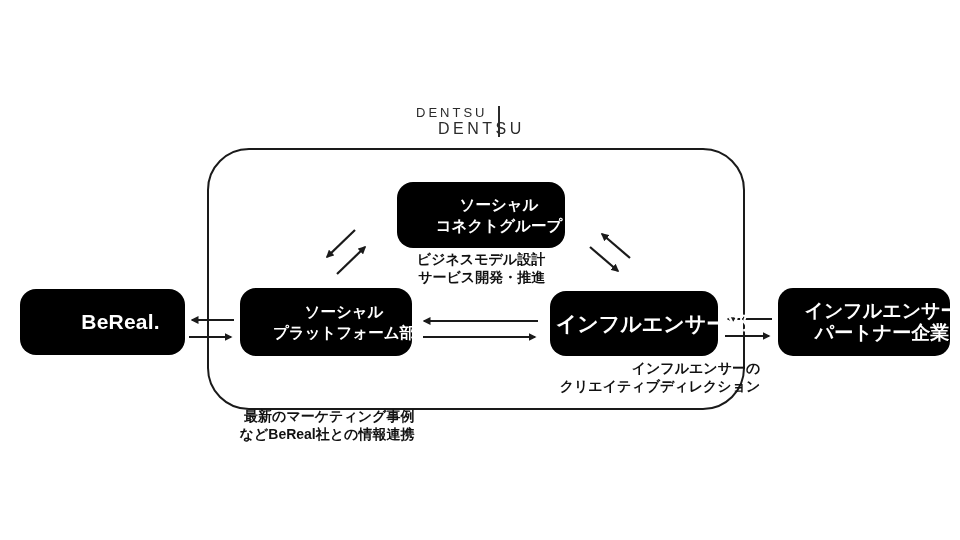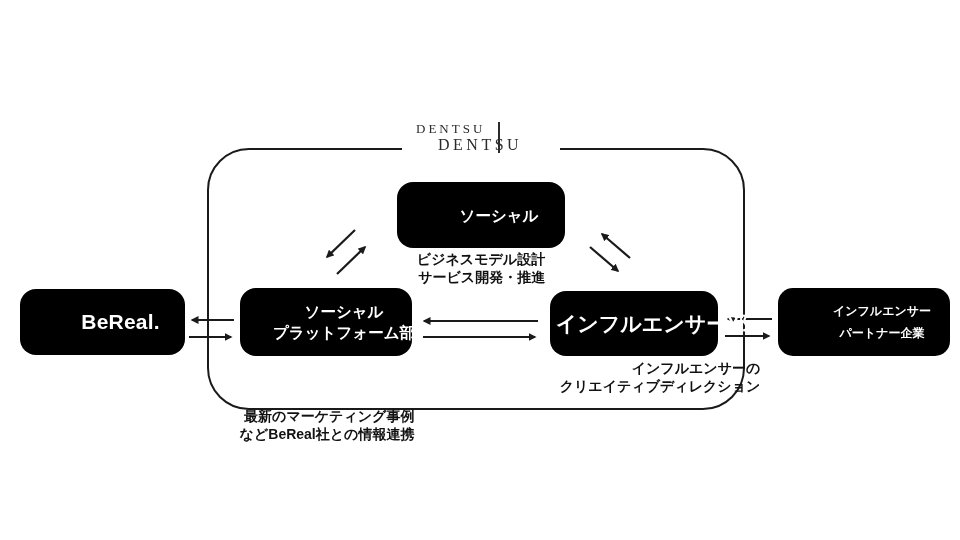--- a/index.html
+++ b/index.html
@@ -17,24 +17,23 @@
 
   
   .boundary{
     position:absolute;left:207px;top:148px;width:538px;height:262px;
     border:2px solid var(--border-line);border-radius:42px;
     box-sizing:border-box;background:transparent;
   }
 
   
   .logo{
-    position:absolute;left:402px;top:120px;width:158px;height:42px;
+    position:absolute;left:402px;top:104px;width:158px;height:42px;
     background:var(--background);z-index:3;color:var(--logo-text);
     font-weight:400;
-    font-family:Liberation Serif, serif;
   }
   .logo-line1{
     display:block;margin:2px 0 0 14px;font-size:13px;letter-spacing:3px;line-height:14px;
   }
   .logo-line2{
     display:block;margin:0 0 0 36px;font-size:16px;letter-spacing:3.5px;line-height:17px;
   }
   .logo-bar{
     position:absolute;left:96px;top:2px;width:2px;height:31px;background:var(--logo-text);
   }
@@ -44,21 +43,21 @@
     position:absolute;background:var(--box-bg);color:var(--box-text);
     border-radius:16px;display:flex;flex-direction:column;
     align-items:center;justify-content:center;text-align:center;
     font-weight:bold;z-index:2;box-sizing:border-box;padding-left:36px;
   }
   .node span{display:block;white-space:nowrap;}
   .node-bereal{left:20px;top:289px;width:165px;height:66px;font-size:21px;letter-spacing:.2px;}
   .node-connect{left:397px;top:182px;width:168px;height:66px;font-size:15.5px;line-height:21px;}
   .node-platform{left:240px;top:288px;width:172px;height:68px;font-size:15.5px;line-height:21px;}
   .node-influencer{left:550px;top:291px;width:168px;height:65px;font-size:21px;}
-  .node-partner{left:778px;top:288px;width:172px;height:68px;font-size:12px;line-height:22px;border-radius:15px;}
+  .node-partner{left:778px;top:288px;width:172px;height:68px;font-size:19px;line-height:22px;border-radius:15px;}
 
   
   .caption{
     position:absolute;transform:translateX(-50%);
     color:var(--caption-text);font-weight:bold;font-size:14px;line-height:18px;
     text-align:right;white-space:nowrap;z-index:2;
   }
   .caption span{display:block;}
   .caption-connect{left:481px;top:250px;}
   .caption-platform{left:327px;top:359px;margin-top:48px;}
@@ -104,20 +103,21 @@
     <line class="arrow" x1="630" y1="258" x2="602" y2="234" marker-end="url(#ah)"></line>
     <line class="arrow" x1="590" y1="247" x2="618" y2="271" marker-end="url(#ah)"></line>
   </svg>
 
   <div class="node node-bereal">
     <span>BeReal.</span>
   </div>
 
   <div class="node node-connect">
     <span>ソーシャル</span>
+    <span>コネクトグループ</span>
   </div>
 
   <div class="node node-platform">
     <span>ソーシャル</span>
     <span>プラットフォーム部</span>
   </div>
 
   <div class="node node-influencer">
     <span>インフルエンサー部</span>
   </div>

